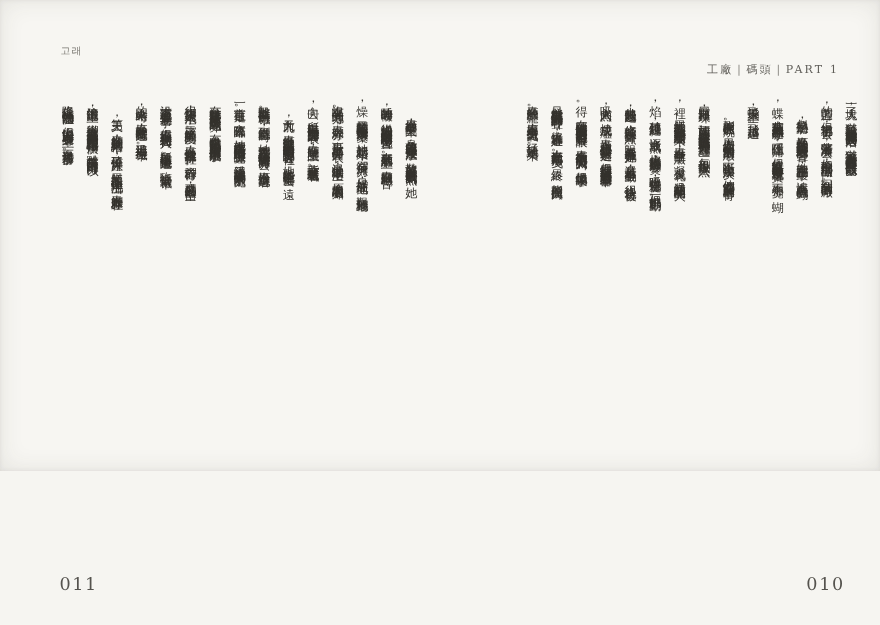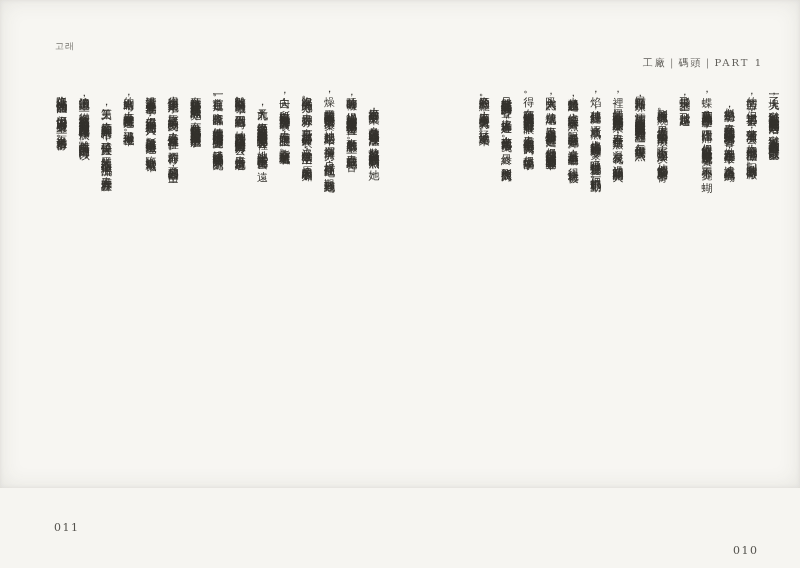--- a/index.html
+++ b/index.html
@@ -4,21 +4,21 @@
 <style>
   html, body {
     margin: 0; padding: 0;
     width: 800px; height: 568px;
     overflow: hidden;
     background: #f6f5f1;
     font-family: "DejaVu Serif", "Liberation Serif", serif;
   }
   .spread {
     position: relative;
-    width: 800px; height: 488px;
+    width: 800px; height: 428px;
     background: #f7f6f2;
   }
   .scan-frame {
     position: absolute; inset: 0;
     box-shadow: inset 0 0 22px rgba(60,55,45,0.10), inset 0 0 4px rgba(60,55,45,0.08);
     pointer-events: none;
   }
   .running-head {
     position: absolute;
     font-size: 10px;
@@ -29,26 +29,26 @@
   .running-head.left {
     top: 40px; left: 55px;
     font-size: 9px; color: #7a7872; letter-spacing: 1px;
   }
   .running-head.right {
     top: 56px; right: 37px;
   }
   .page-number {
     position: absolute;
     top: 521px;
-    font-size: 11px;
+    font-size: 16px;
     color: #55534e;
     letter-spacing: 1.5px;
   }
   .page-number.left  { left: 54px; }
-  .page-number.right { left: 733px; margin-top: 23px; }
+  .page-number.right { left: 733px; }
   .page-text {
     position: absolute;
     top: 88px;
     height: 476px;
     writing-mode: vertical-rl;
     font-size: 11px;
     letter-spacing: 0.8px;
     color: #34322d;
     text-orientation: upright;
   }

